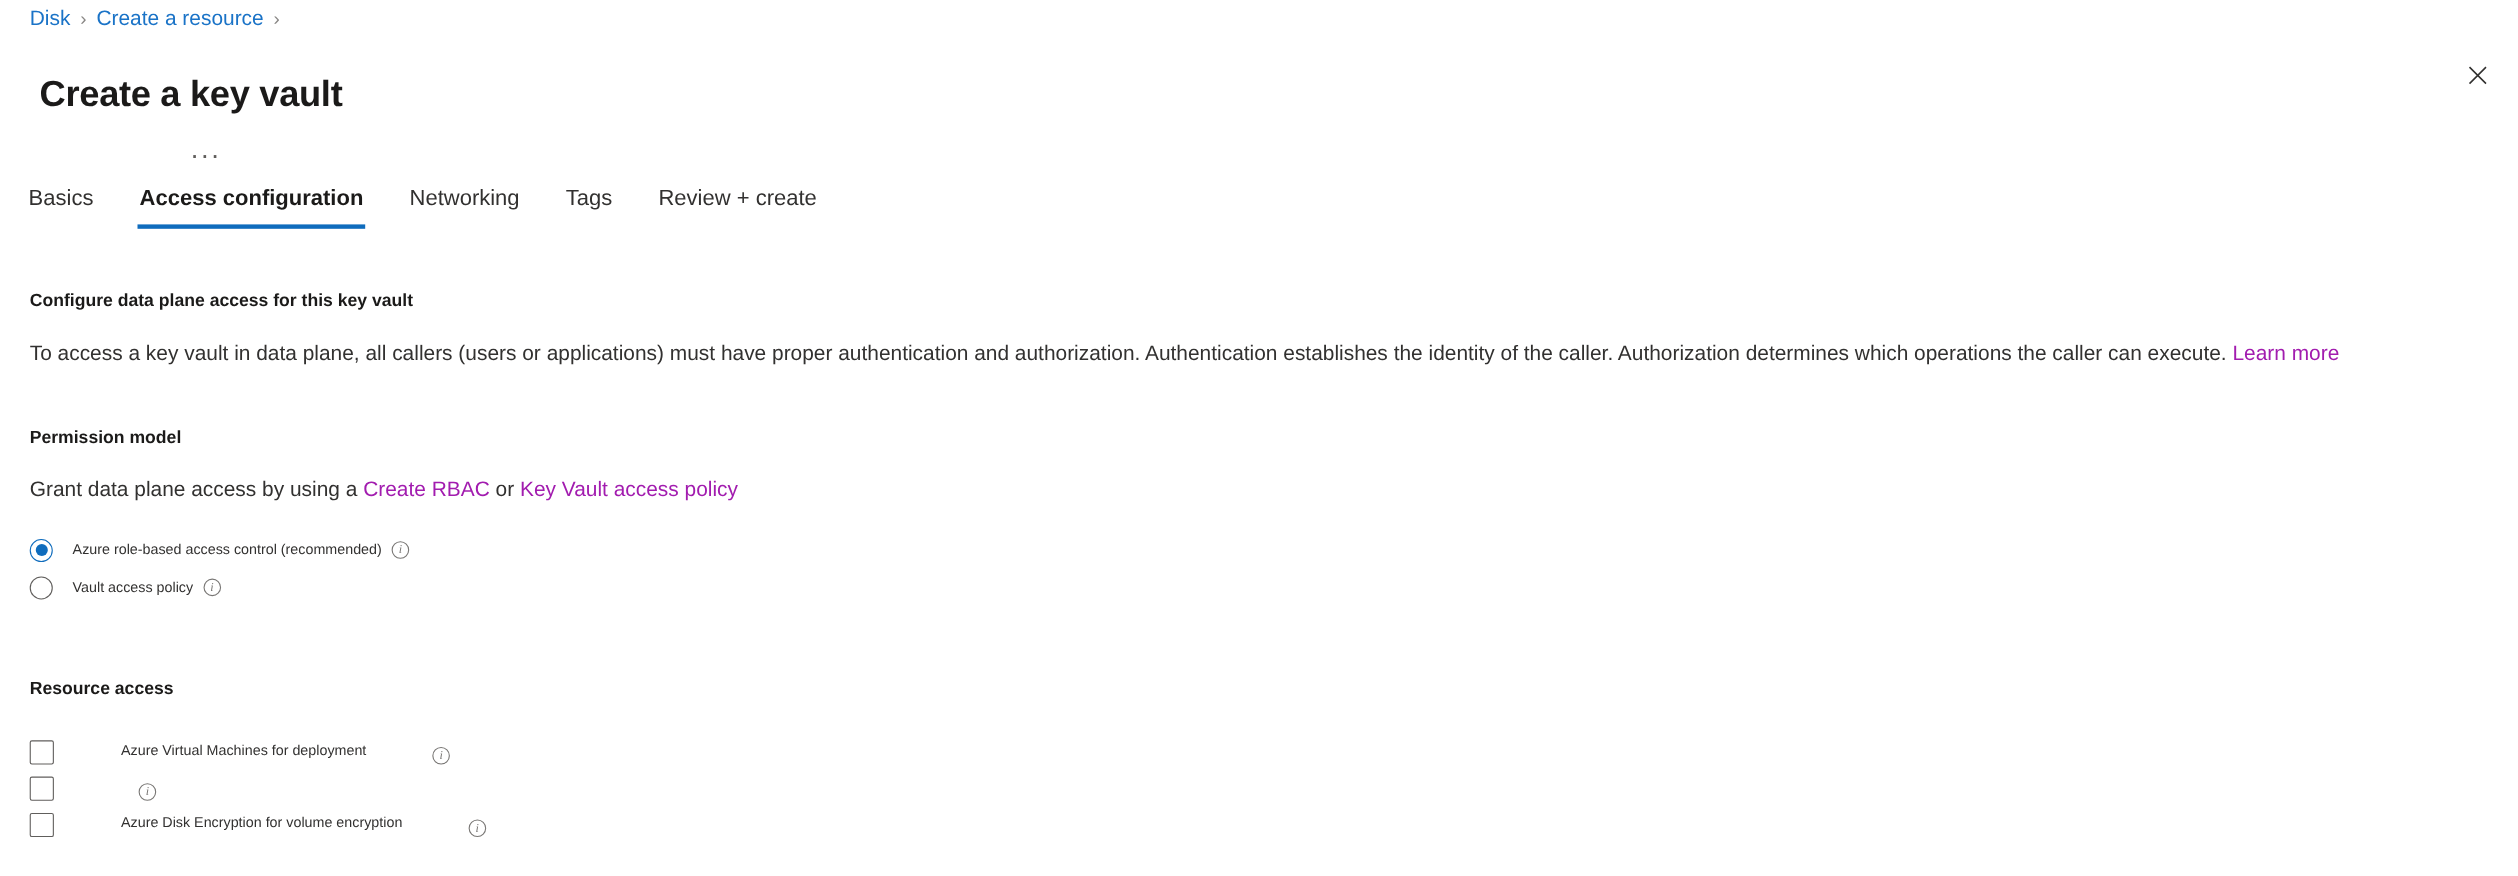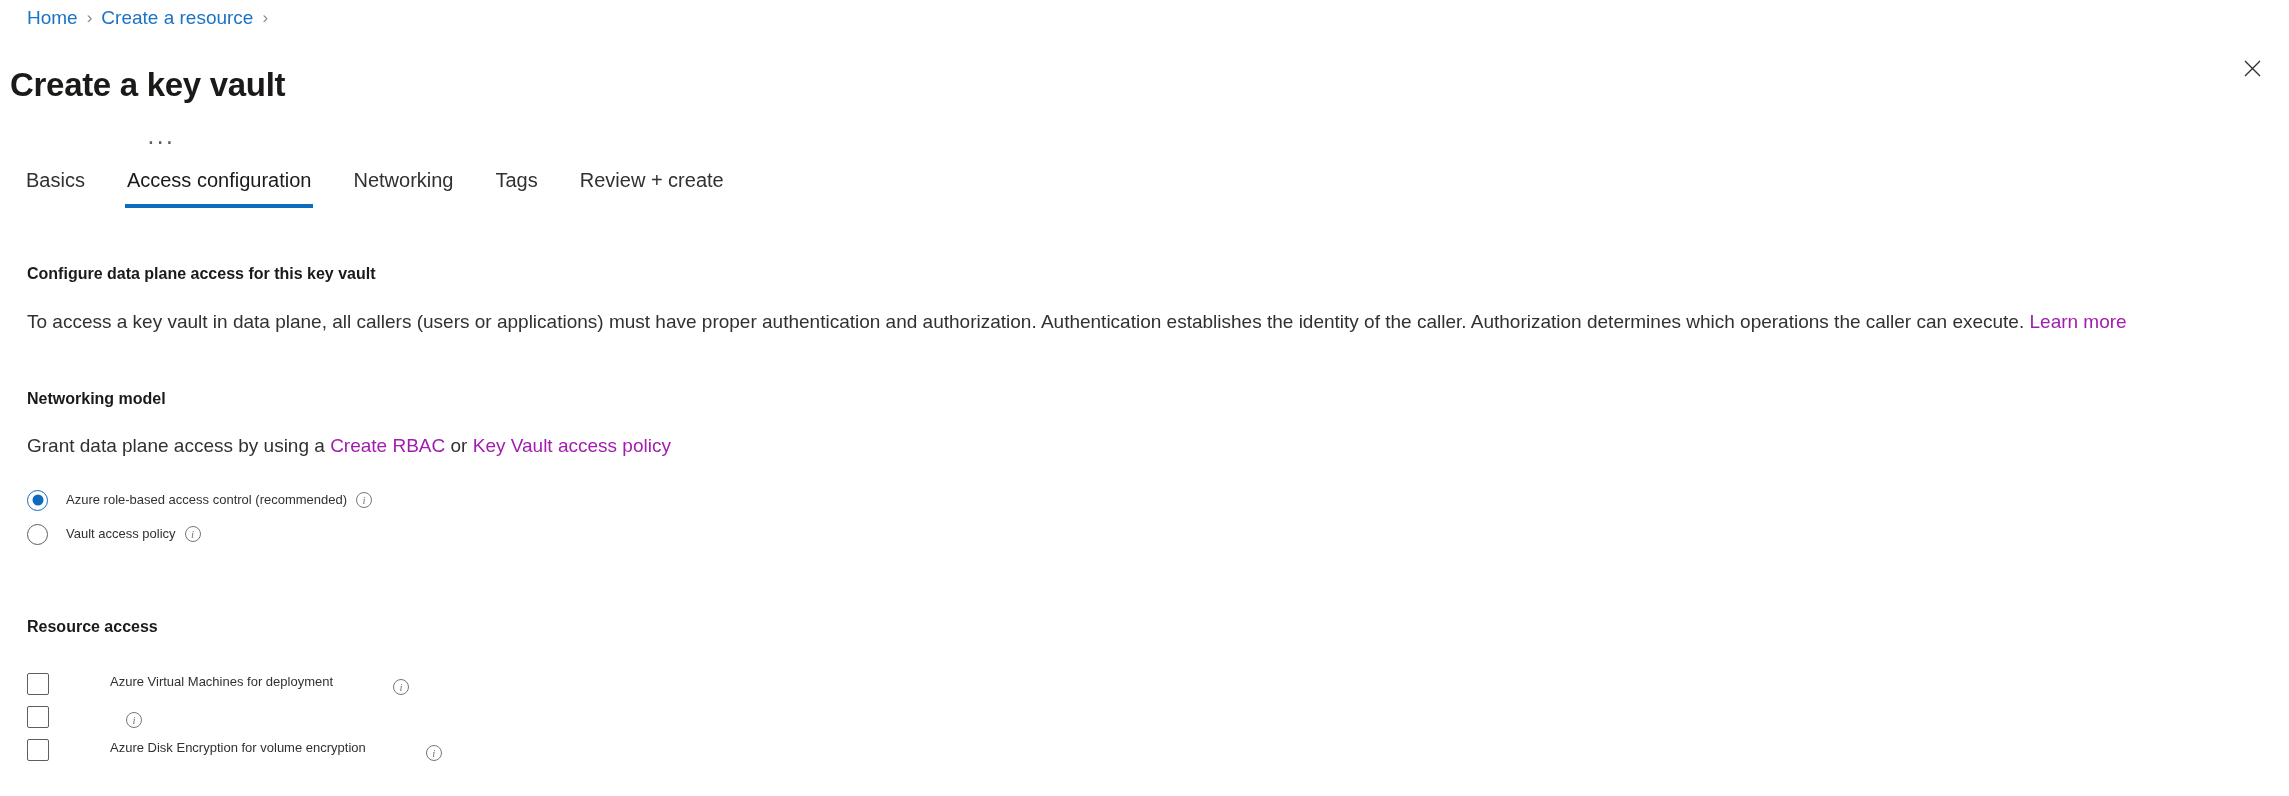--- a/index.html
+++ b/index.html
@@ -37,21 +37,21 @@
   .crumb-sep {
     color: #8a8886;
     margin: 0 9px;
     font-size: 17px;
     display: inline-block;
   }
 
   
   .title-row {
     position: absolute;
-    left: 10px;
+    left: 36px;
     top: 42px;
     display: flex;
     align-items: center;
     flex-direction: column;
   }
   .page-title {
     font-size: 33px;
     font-weight: bold;
     letter-spacing: -0.3px;
     color: #1b1a19;
@@ -94,21 +94,21 @@
     position: relative;
     font-size: 20px;
     color: #323130;
     padding: 4px 2px 14px 2px;
     margin-right: 38px;
     cursor: pointer;
     white-space: nowrap;
     line-height: 27px;
   }
   .tab.active {
-    font-weight: normal;
+    font-weight: bold;
     color: #1b1a19;
   }
   .tab.active::after {
     content: "";
     position: absolute;
     left: 0;
     right: 0;
     bottom: 0;
     height: 4px;
     background: #0f6cbd;
@@ -219,21 +219,21 @@
     box-sizing: border-box;
     background: #fff;
     margin-right: 17px;
     flex: none;
   }
 </style>
 </head>
 <body>
 
 <nav class="breadcrumb">
-  <span class="crumb-link">Home</span>
+  <span class="crumb-link">Disk</span>
   <span class="crumb-sep">›</span>
   <span class="crumb-link">Create a resource</span>
   <span class="crumb-sep">›</span>
 </nav>
 
 <div class="title-row">
   <h1 class="page-title">Create a key vault</h1>
   <span class="more-menu">···</span>
 </div>
 
@@ -264,21 +264,21 @@
 <div class="content">
 
   <div class="section-heading">Configure data plane access for this key vault</div>
 
   <div class="body-text desc-para">
     <span>To access a key vault in data plane, all callers (users or applications) must have proper authentication and authorization. Authentication establishes the identity of the caller. Authorization determines which operations the caller can execute.</span>
     <span class="inline-link">Learn more</span>
   </div>
 
   <div class="perm-block">
-    <div class="section-heading">Networking model</div>
+    <div class="section-heading">Permission model</div>
 
     <div class="body-text perm-sub">
       <span>Grant data plane access by using a</span>
       <span class="inline-link">Create RBAC</span>
       <span>or</span>
       <span class="inline-link">Key Vault access policy</span>
     </div>
 
     <div class="radio-group">
       <div class="radio-row">

